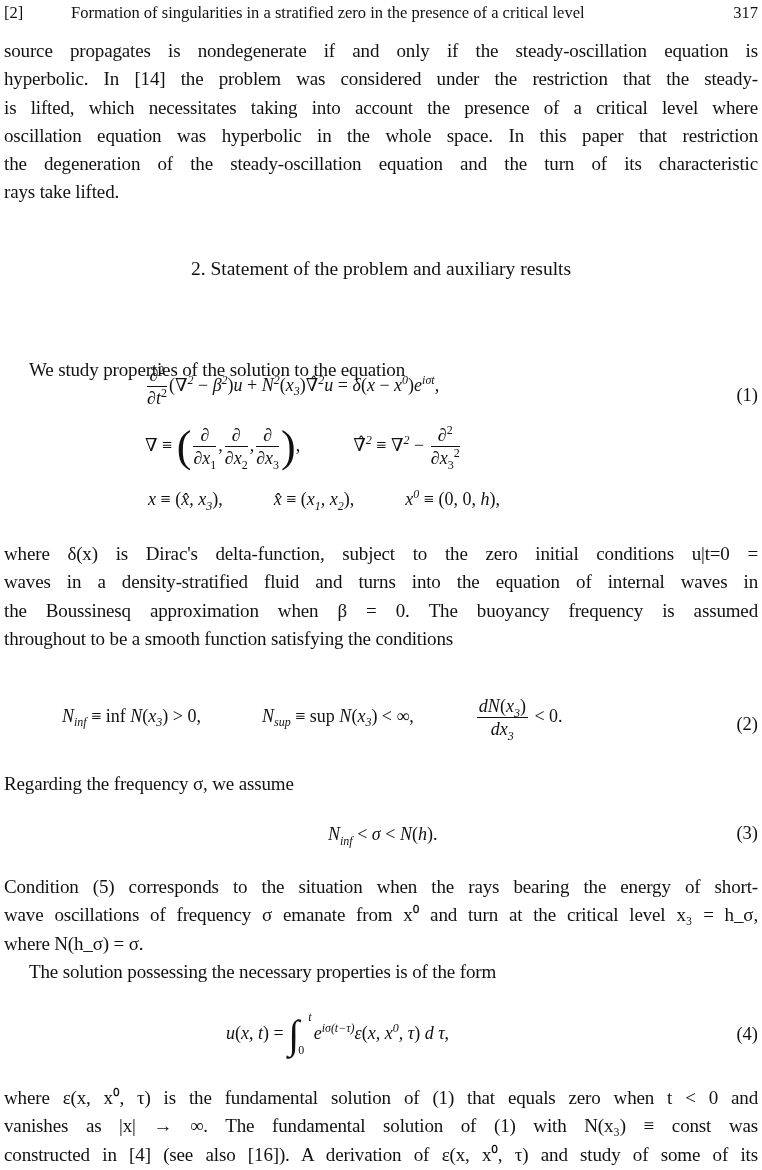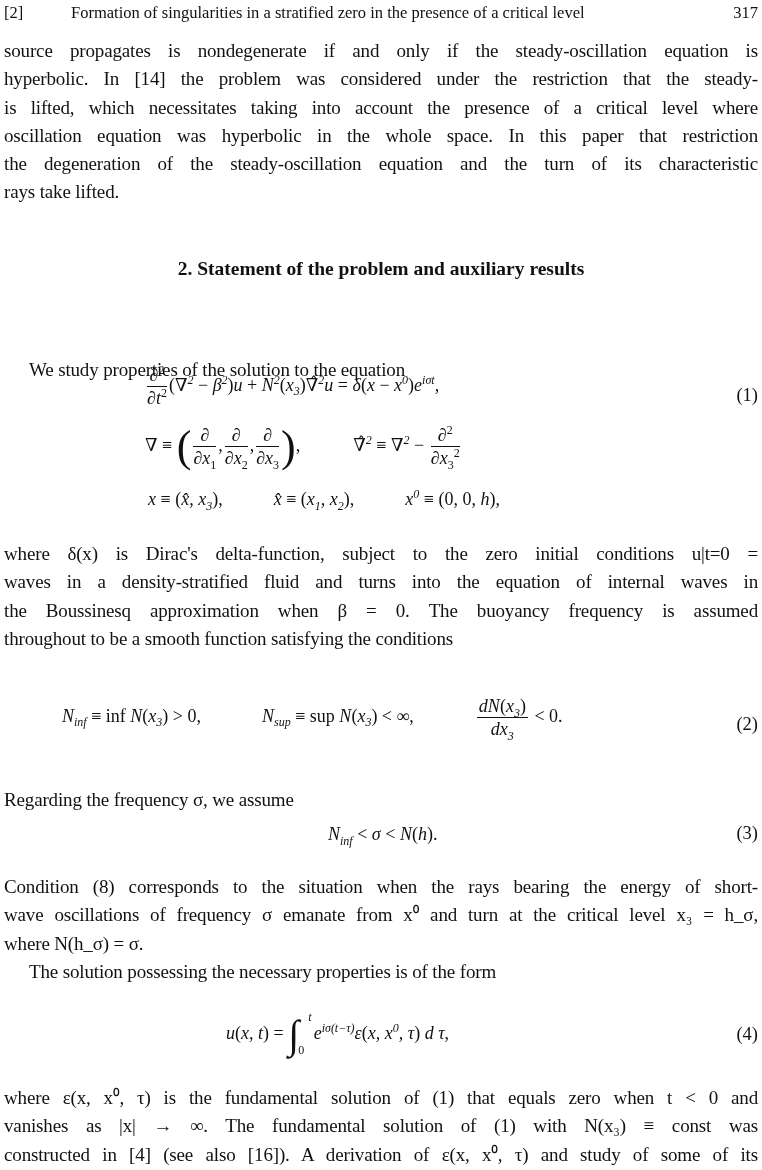--- a/index.html
+++ b/index.html
@@ -19,21 +19,21 @@
     .para {
       position: absolute; left: 4px; width: 754px;
       font-size: 19px; line-height: 28.3px; text-align: justify;
       letter-spacing: -0.15px;
     }
     .para .line { display: block; white-space: nowrap; text-align: justify; text-align-last: justify; font-family: Liberation Serif, serif; }
     .para .line.last { text-align-last: left; }
     .indent { padding-left: 25px; }
     .section-heading {
       position: absolute; top: 255px; left: 0; width: 762px; text-align: center;
-      font-weight: bold; font-size: 19.5px; line-height: 28px;
+      font-weight: normal; font-size: 19.5px; line-height: 28px;
     }
     .eq { position: absolute; font-size: 18px; line-height: 22px; white-space: nowrap; font-style: italic; }
     .eq .n { font-style: normal; }
     .eq-number { position: absolute; right: 4px; font-size: 18.5px; font-style: normal; }
     .frac { display: inline-block; vertical-align: middle; text-align: center; margin: 0 2px; }
     .frac .num { display: block; border-bottom: 1px solid #111; padding: 0 2px; line-height: 22px; }
     .frac .den { display: block; line-height: 22px; }
     .big-paren { font-size: 44px; font-style: normal; vertical-align: middle; line-height: 44px; font-weight: 300; }
     sup, sub { font-size: 12px; line-height: 0; }
     .integral { font-size: 40px; font-style: normal; vertical-align: middle; position: relative; }
@@ -101,31 +101,31 @@
   <div class="eq" style="top:695px; left:62px;">
     N<sub>inf</sub> <span class="n">≡ inf</span> N<span class="n">(</span>x<sub>3</sub><span class="n">) &gt; 0,</span>
     <span style="display:inline-block; width:52px;"></span>
     N<sub>sup</sub> <span class="n">≡ sup</span> N<span class="n">(</span>x<sub>3</sub><span class="n">) &lt; ∞,</span>
     <span style="display:inline-block; width:52px;"></span>
     <span class="frac"><span class="num">dN<span class="n">(</span>x<sub>3</sub><span class="n">)</span></span><span class="den">dx<sub>3</sub></span></span>
     <span class="n">&lt; 0.</span>
   </div>
   <span class="eq-number" style="position:absolute; top:714px;">(2)</span>
 
-  <div class="para" style="top:786px;">
+  <div class="para" style="top:770px;">
     <span class="line last">Regarding the frequency σ, we assume</span>
   </div>
 
   <div class="eq" style="top:823px; left:328px;">
     N<sub>inf</sub> <span class="n">&lt;</span> σ <span class="n">&lt;</span> N<span class="n">(</span>h<span class="n">).</span>
   </div>
   <span class="eq-number" style="position:absolute; top:823px;">(3)</span>
 
   <div class="para" style="top:873px;">
-    <span class="line">Condition (8) corresponds to the situation when the rays bearing the energy of short-</span>
+    <span class="line">Condition (5) corresponds to the situation when the rays bearing the energy of short-</span>
     <span class="line">wave oscillations of frequency σ emanate from x⁰ and turn at the critical level x₃ = h_σ,</span>
     <span class="line last">where N(h_σ) = σ.</span>
   </div>
 
   <div class="para indent" style="top:958px; width:729px;">
     <span class="line last">The solution possessing the necessary properties is of the form</span>
   </div>
 
   <div class="eq" style="top:1022px; left:226px;">
     u<span class="n">(</span>x, t<span class="n">) =</span>

